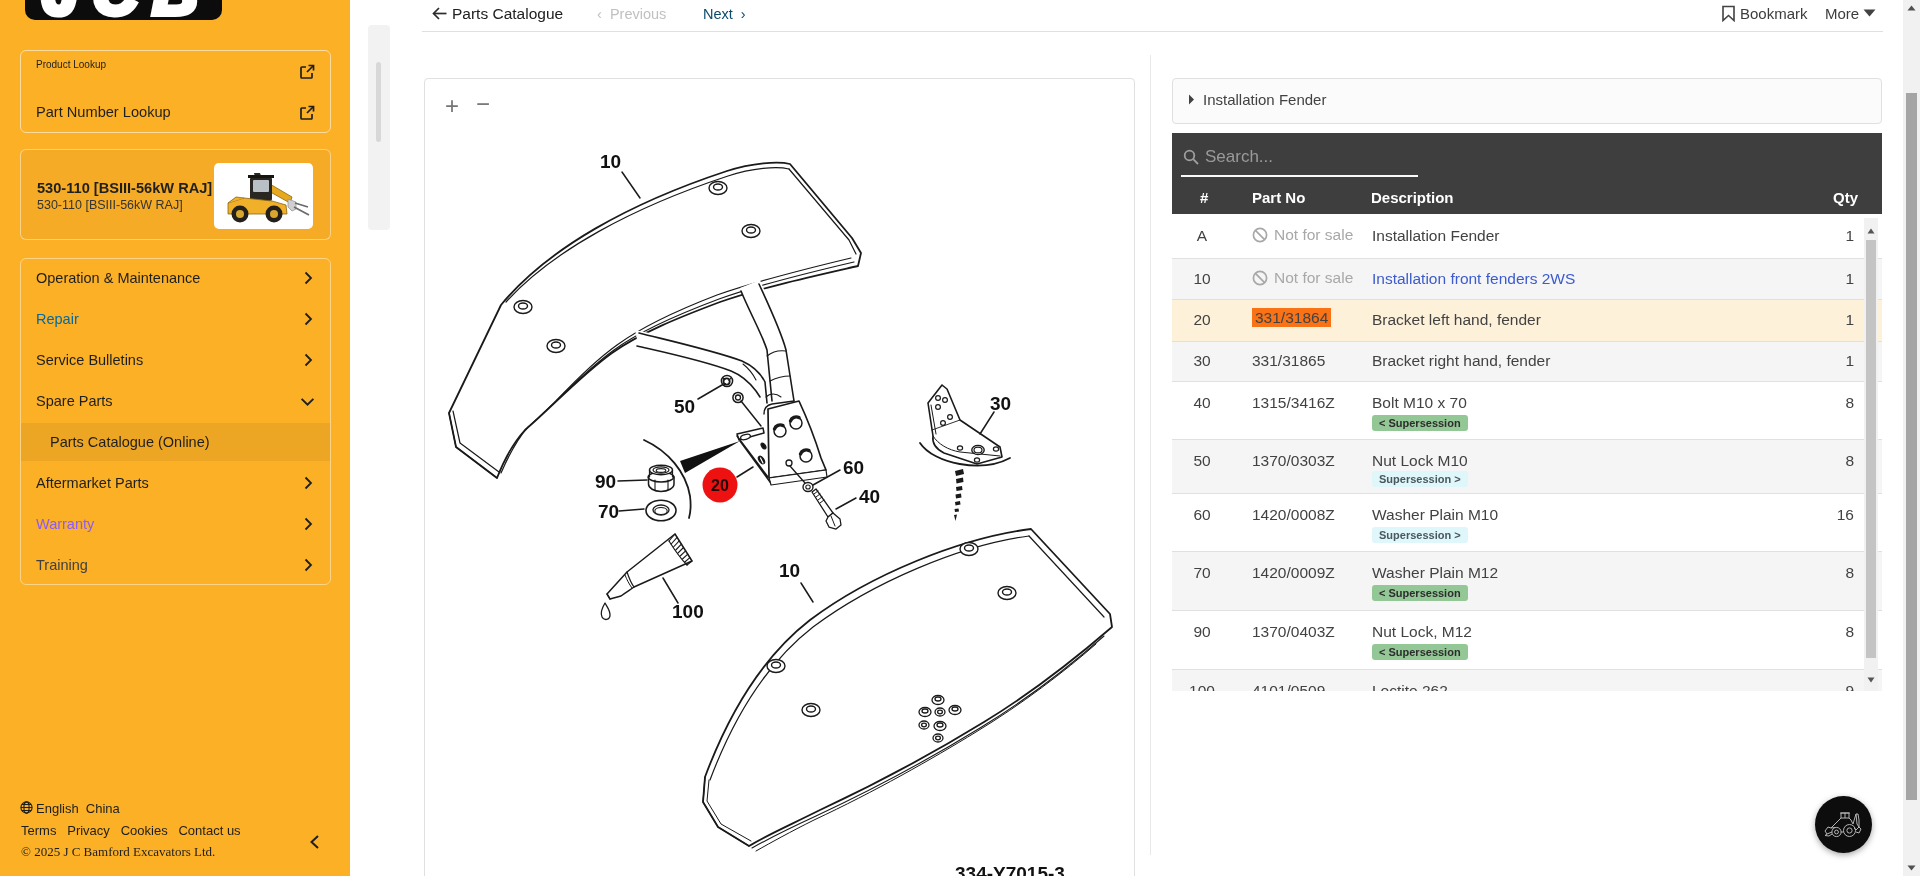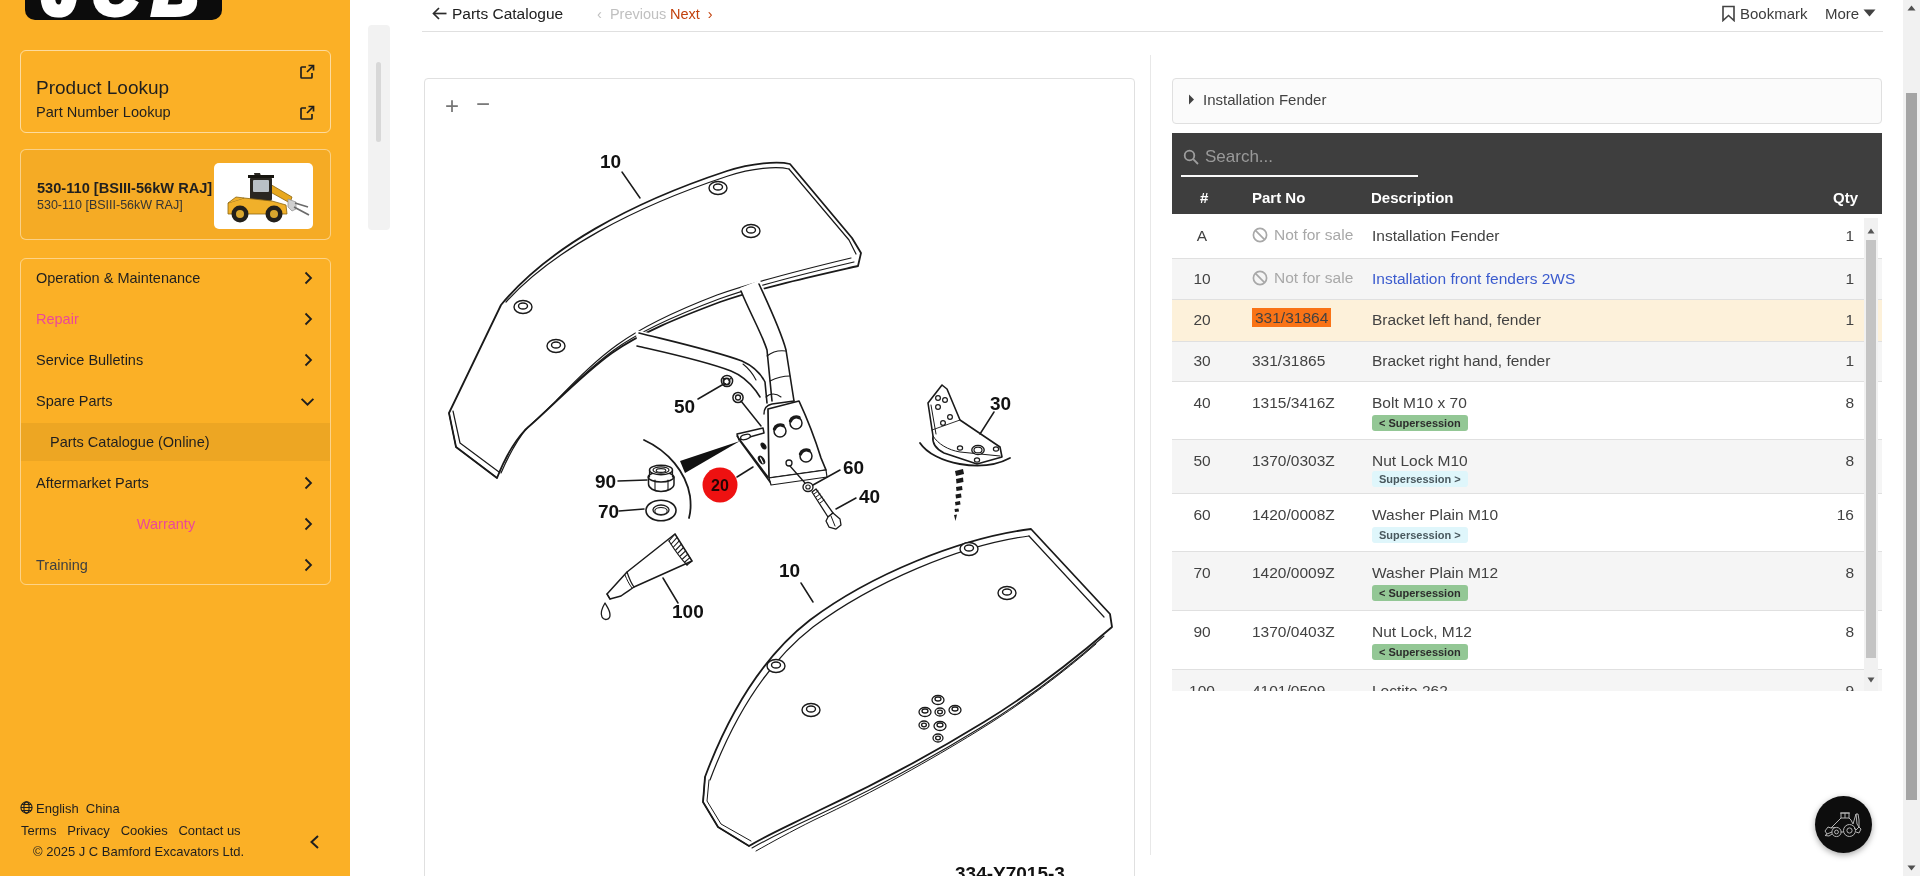--- a/index.html
+++ b/index.html
@@ -14,21 +14,21 @@
 <div class="abs" style="left:0;top:0;width:350px;height:876px;background:#FBB026;"></div>
 
 <div class="abs" style="left:25px;top:-34px;width:197px;height:54px;background:#0c0c0c;border-radius:10px;overflow:hidden;">
   <svg width="197" height="54" viewBox="0 0 197 54">
         <text x="103" y="48" text-anchor="middle" font-family="Liberation Sans, sans-serif" font-weight="bold" font-style="italic" font-size="62" letter-spacing="15" fill="#fff" stroke="#fff" stroke-width="6">JCB</text>
       </svg>
 </div>
 
 <div class="abs" style="left:20px;top:50px;width:311px;height:83px;border:1px solid rgba(255,255,255,0.55);border-radius:6px;"></div>
 
-<div class="abs" style="left:36px;top:77px;width:280px;height:18px;font-size:19px;color:#1f1f1f;">Product Lookup</div>
+<div class="abs" style="left:36px;top:59px;width:280px;height:18px;font-size:10px;color:#1f1f1f;">Product Lookup</div>
 
 <svg class="abs" style="left:299px;top:64px;" width="16" height="16" viewBox="0 0 16 16">
       <path d="M13 9v4.2c0 .4-.4.8-.8.8H2.8c-.4 0-.8-.4-.8-.8V3.8c0-.4.4-.8.8-.8H7" fill="none" stroke="#1f1f1f" stroke-width="1.7"></path>
       <path d="M9.5 1.5h5v5" fill="none" stroke="#1f1f1f" stroke-width="1.7"></path>
       <path d="M14 2L8 8" stroke="#1f1f1f" stroke-width="1.7"></path>
     </svg>
 
 <div class="abs" style="left:36px;top:104px;width:280px;height:18px;font-size:14.6px;color:#1f1f1f;">Part Number Lookup</div>
 
 <svg class="abs" style="left:299px;top:105px;" width="16" height="16" viewBox="0 0 16 16">
@@ -65,21 +65,21 @@
   </svg>
 </div>
 
 <div class="abs" style="left:20px;top:258px;width:311px;height:327px;border:1px solid rgba(255,255,255,0.45);border-radius:6px;"></div>
 
 <div class="abs" style="left:36px;top:270px;width:260px;font-size:14.5px;color:#1f1f1f;">Operation &amp; Maintenance</div>
 <svg class="abs" style="left:301px;top:271px;" width="14" height="14" viewBox="0 0 14 14">
       <path d="M4.5 1.5 L10 7 L4.5 12.5" fill="none" stroke="#1f1f1f" stroke-width="1.8"></path>
     </svg>
 
-<div class="abs" style="left:36px;top:311px;width:260px;font-size:14.5px;color:#ec4899;">Repair</div>
+<div class="abs" style="left:36px;top:311px;width:260px;font-size:14.5px;color:#0369a1;">Repair</div>
 <svg class="abs" style="left:301px;top:312px;" width="14" height="14" viewBox="0 0 14 14">
       <path d="M4.5 1.5 L10 7 L4.5 12.5" fill="none" stroke="#1f1f1f" stroke-width="1.8"></path>
     </svg>
 
 <div class="abs" style="left:36px;top:352px;width:260px;font-size:14.5px;color:#1f1f1f;">Service Bulletins</div>
 <svg class="abs" style="left:301px;top:353px;" width="14" height="14" viewBox="0 0 14 14">
       <path d="M4.5 1.5 L10 7 L4.5 12.5" fill="none" stroke="#1f1f1f" stroke-width="1.8"></path>
     </svg>
 
 <div class="abs" style="left:36px;top:393px;width:260px;font-size:14.5px;color:#1f1f1f;">Spare Parts</div>
@@ -88,58 +88,58 @@
     </svg>
 
 <div class="abs" style="left:21px;top:423px;width:309px;height:38px;background:rgba(0,0,0,0.055);"></div>
 <div class="abs" style="left:50px;top:434px;width:260px;font-size:14.5px;color:#1f1f1f;">Parts Catalogue (Online)</div>
 
 <div class="abs" style="left:36px;top:475px;width:260px;font-size:14.5px;color:#1f1f1f;">Aftermarket Parts</div>
 <svg class="abs" style="left:301px;top:476px;" width="14" height="14" viewBox="0 0 14 14">
       <path d="M4.5 1.5 L10 7 L4.5 12.5" fill="none" stroke="#1f1f1f" stroke-width="1.8"></path>
     </svg>
 
-<div class="abs" style="left:36px;top:516px;width:260px;font-size:14.5px;color:#ec4899;text-align:center;">Warranty</div>
+<div class="abs" style="left:36px;top:516px;width:260px;font-size:14.5px;color:#8b5cf6;">Warranty</div>
 <svg class="abs" style="left:301px;top:517px;" width="14" height="14" viewBox="0 0 14 14">
       <path d="M4.5 1.5 L10 7 L4.5 12.5" fill="none" stroke="#1f1f1f" stroke-width="1.8"></path>
     </svg>
 
 <div class="abs" style="left:36px;top:557px;width:260px;font-size:14.5px;color:#404040;">Training</div>
 <svg class="abs" style="left:301px;top:558px;" width="14" height="14" viewBox="0 0 14 14">
       <path d="M4.5 1.5 L10 7 L4.5 12.5" fill="none" stroke="#1f1f1f" stroke-width="1.8"></path>
     </svg>
 
 <svg class="abs" style="left:20px;top:801px;" width="13" height="13" viewBox="0 0 14 14">
       <circle cx="7" cy="7" r="6" fill="none" stroke="#1f1f1f" stroke-width="1.2"></circle>
       <ellipse cx="7" cy="7" rx="2.8" ry="6" fill="none" stroke="#1f1f1f" stroke-width="1.2"></ellipse>
       <path d="M1 7 H13 M2 3.7 H12 M2 10.3 H12" stroke="#1f1f1f" stroke-width="1.2" fill="none"></path>
     </svg>
 <div class="abs" style="left:36px;top:801px;font-size:13px;color:#1f1f1f;">English&nbsp;&nbsp;China</div>
 
 <div class="abs" style="left:21px;top:823px;font-size:13px;color:#1f1f1f;">Terms&nbsp;&nbsp;&nbsp;Privacy&nbsp;&nbsp;&nbsp;Cookies&nbsp;&nbsp;&nbsp;Contact us</div>
 
-<div class="abs" style="left:33px;top:844px;font-size:13px;color:#1f1f1f;">© 2025 J C Bamford Excavators Ltd.</div>
+<div class="abs" style="left:21px;top:844px;font-size:13px;color:#1f1f1f;font-family:Liberation Serif, serif;">© 2025 J C Bamford Excavators Ltd.</div>
 
 <svg class="abs" style="left:308px;top:834px;" width="14" height="16" viewBox="0 0 14 16">
       <path d="M10 2 L3.5 8 L10 14" fill="none" stroke="#1f1f1f" stroke-width="2"></path>
     </svg>
 
 <div class="abs" style="left:368px;top:25px;width:22px;height:205px;background:#f2f2f2;border-radius:4px;"></div>
 <div class="abs" style="left:376px;top:62px;width:5px;height:80px;background:#d8d8d8;border-radius:3px;"></div>
 
 <svg class="abs" style="left:432px;top:7px;" width="15" height="13" viewBox="0 0 15 13">
       <path d="M7 1 L1.5 6.5 L7 12" fill="none" stroke="#2b2b2b" stroke-width="1.7"></path>
       <path d="M2 6.5 H14.5" stroke="#2b2b2b" stroke-width="1.7"></path>
     </svg>
 
 <div class="abs" style="left:452px;top:5px;font-size:15.5px;color:#212121;">Parts Catalogue</div>
 
 <div class="abs" style="left:597px;top:6px;font-size:14.5px;color:#c0c0c0;text-align:right;">‹&nbsp; Previous</div>
 
-<div class="abs" style="left:670px;top:6px;font-size:14.5px;color:#c2410c;">Next &nbsp;›</div>
+<div class="abs" style="left:703px;top:6px;font-size:14.5px;color:#0c4a6e;">Next &nbsp;›</div>
 
 <svg class="abs" style="left:1721px;top:5px;" width="15" height="17" viewBox="0 0 15 17">
       <path d="M2 1.5 H13 V15.5 L7.5 10.5 L2 15.5 Z" fill="none" stroke="#424242" stroke-width="1.6"></path>
     </svg>
 <div class="abs" style="left:1740px;top:5px;font-size:15px;color:#3c3c3c;">Bookmark</div>
 
 <div class="abs" style="left:1825px;top:5px;font-size:15px;color:#3c3c3c;">More</div>
 <svg class="abs" style="left:1863px;top:9px;" width="13" height="8" viewBox="0 0 13 8">
       <path d="M0.5 0.5 H12.5 L6.5 7.5 Z" fill="#424242"></path>
     </svg>

